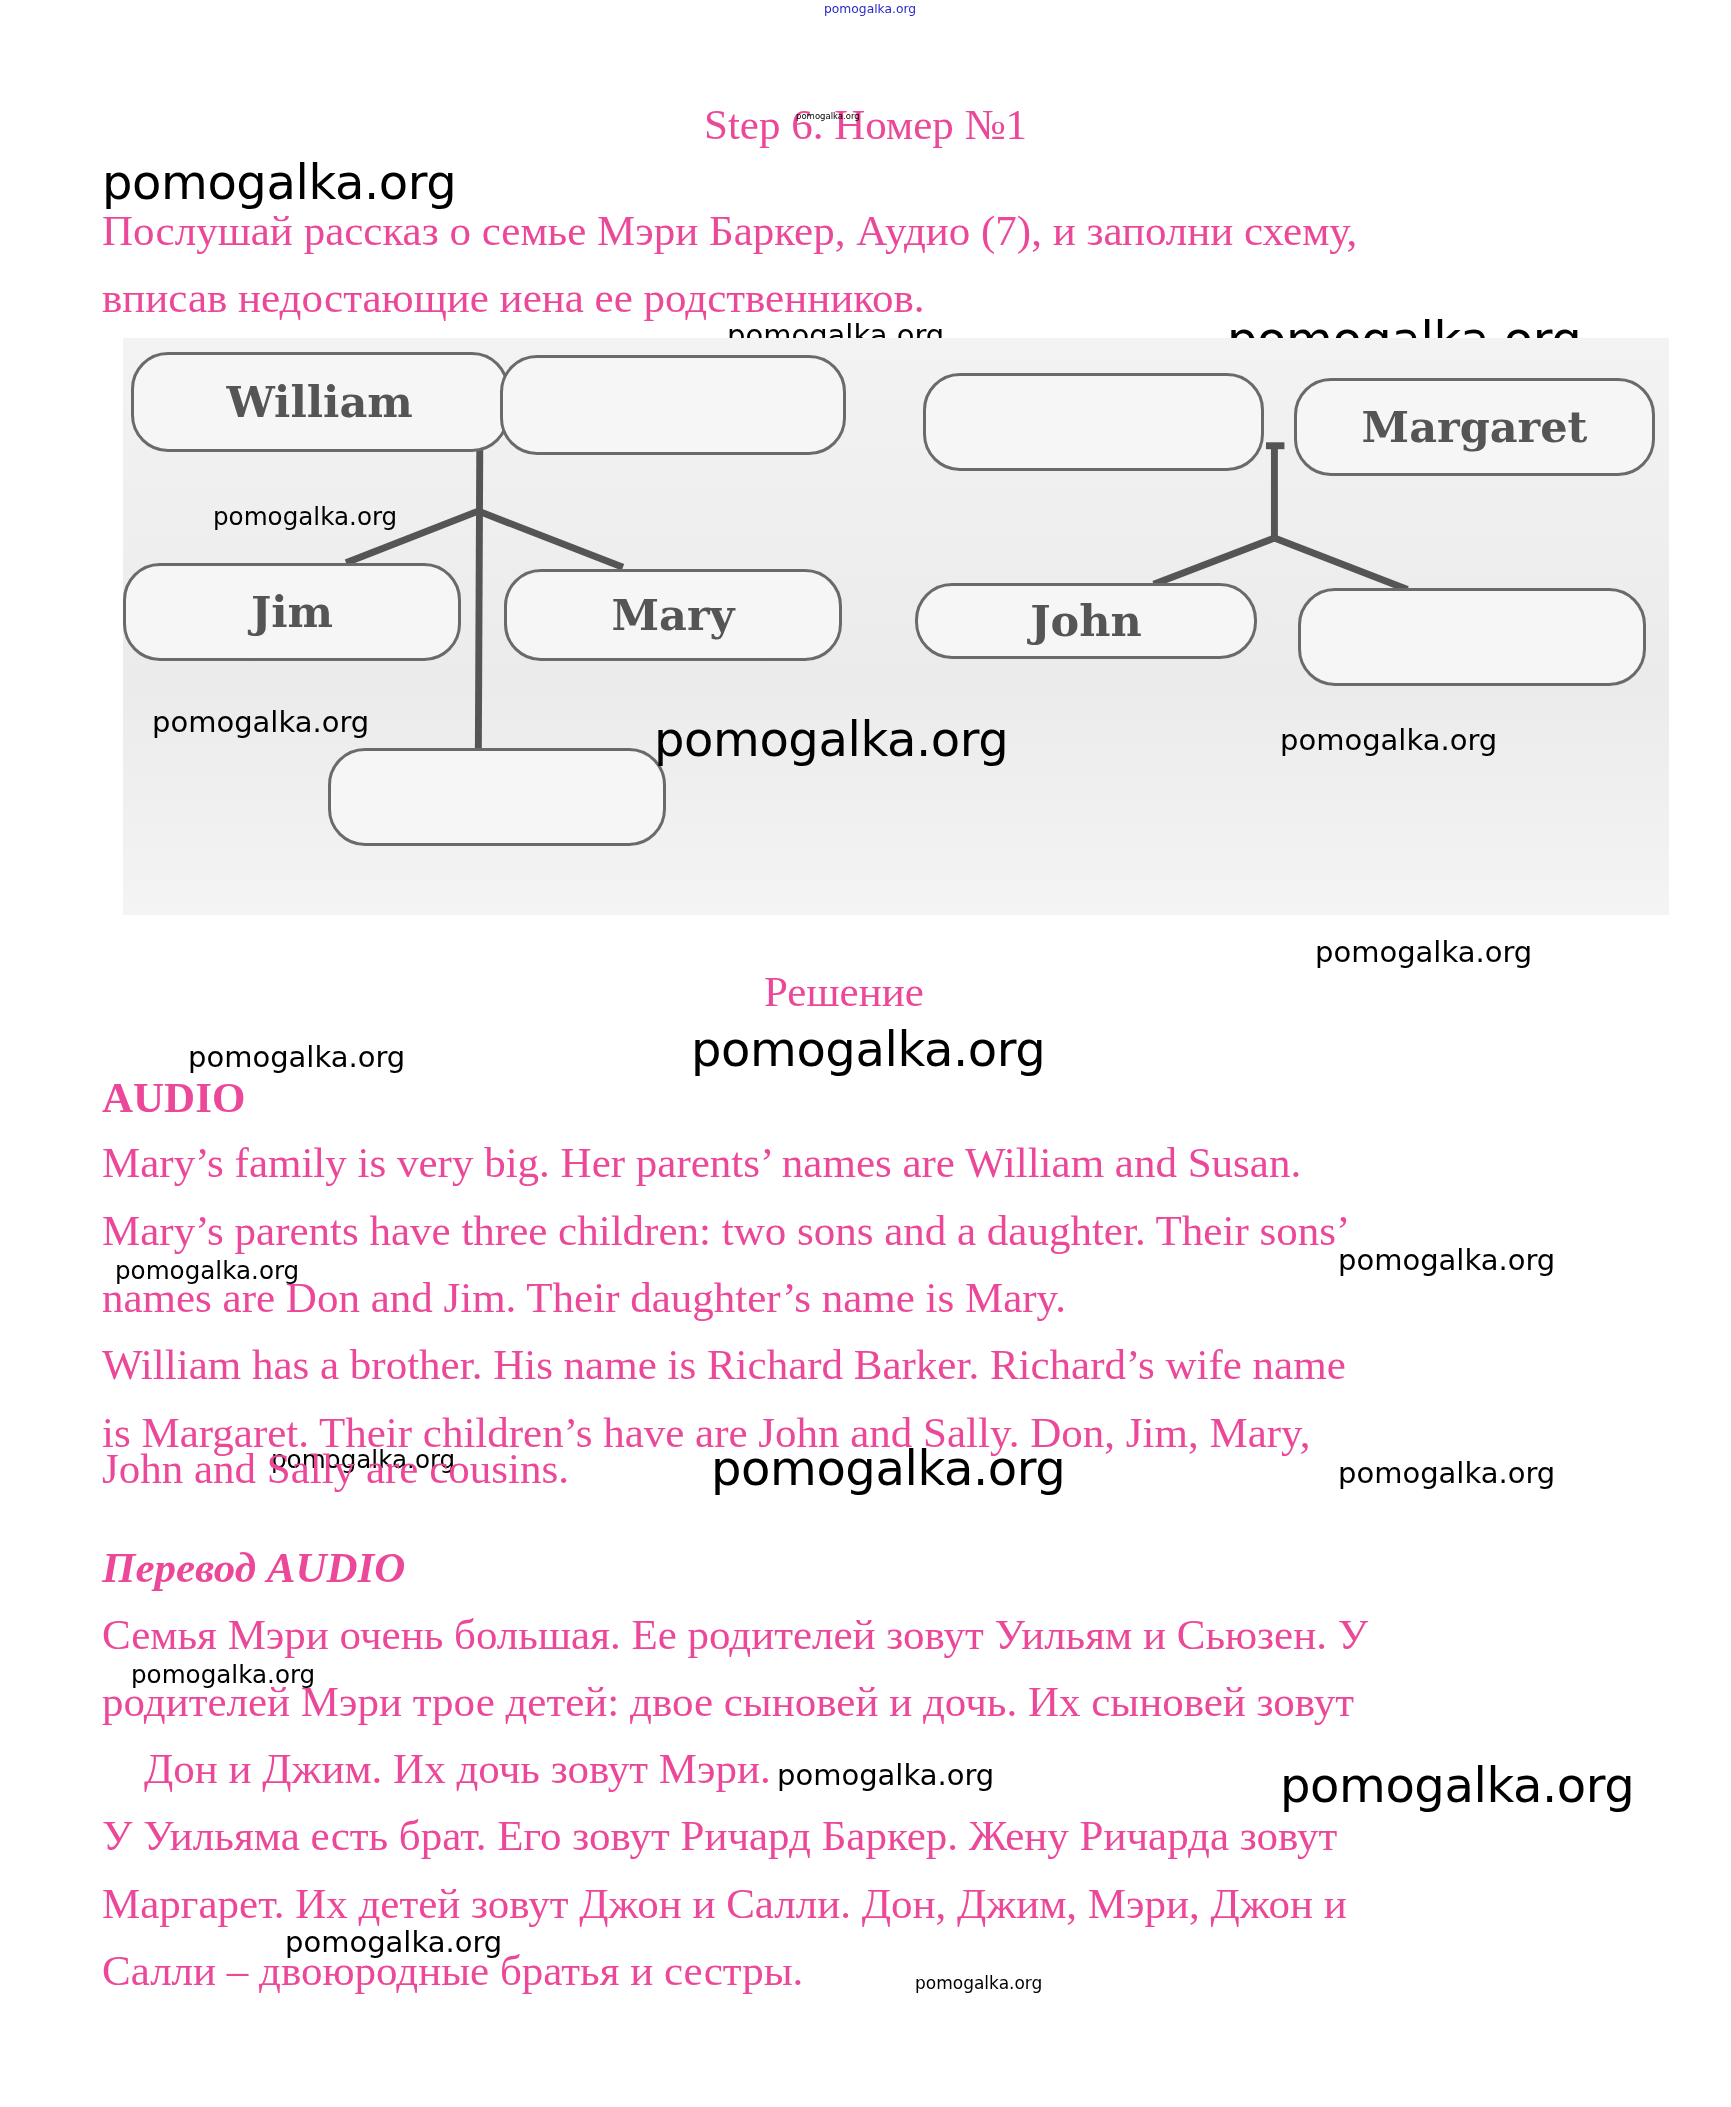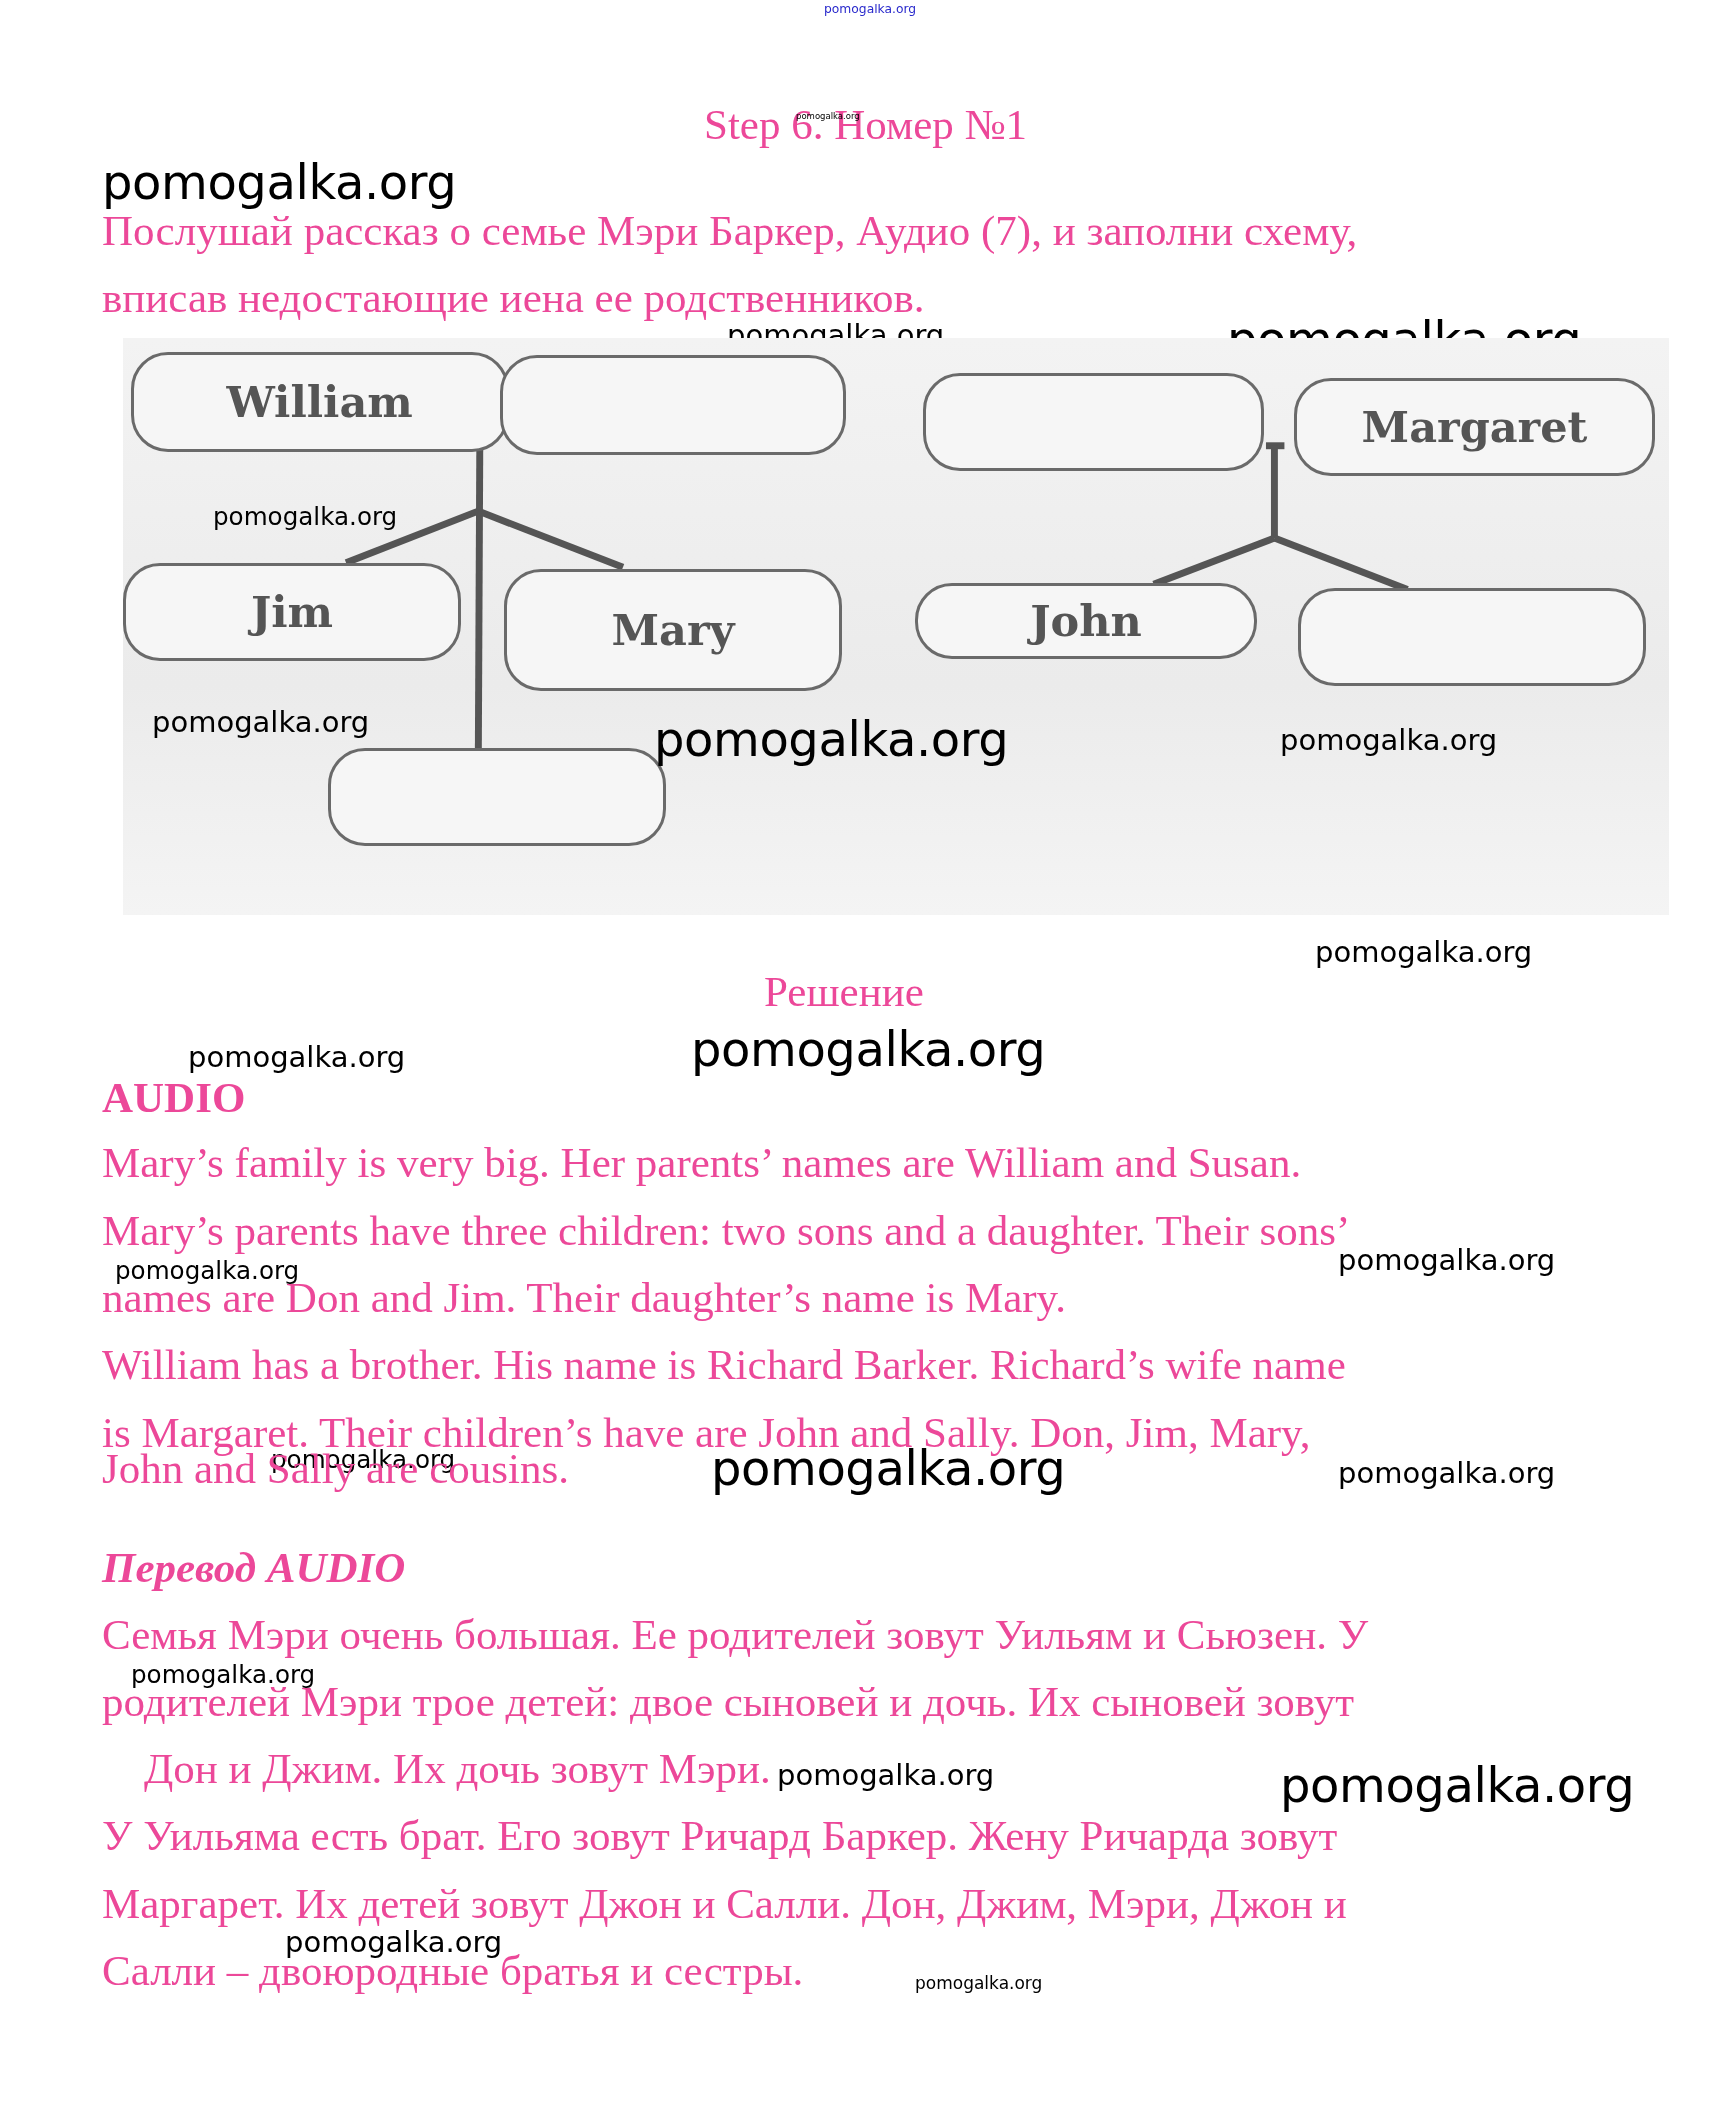--- a/index.html
+++ b/index.html
@@ -55,21 +55,21 @@
 
   <div class="box" style="left:7.7px;top:14px;width:378px;height:100px;">
       <span>William</span>
     </div>
   <div class="box" style="left:377px;top:17px;width:346px;height:100px;">
       <span></span>
     </div>
   <div class="box" style="left:0px;top:225px;width:338px;height:98px;">
       <span>Jim</span>
     </div>
-  <div class="box" style="left:381px;top:231px;width:338px;height:122px;">
+  <div class="box" style="left:381px;top:231px;width:338px;height:92px;">
       <span>Mary</span>
     </div>
   <div class="box" style="left:205px;top:410px;width:338px;height:98px;">
       <span></span>
     </div>
 
   <div class="box" style="left:800px;top:35px;width:341px;height:98px;">
       <span></span>
     </div>
   <div class="box" style="left:1171px;top:40px;width:361px;height:98px;">

